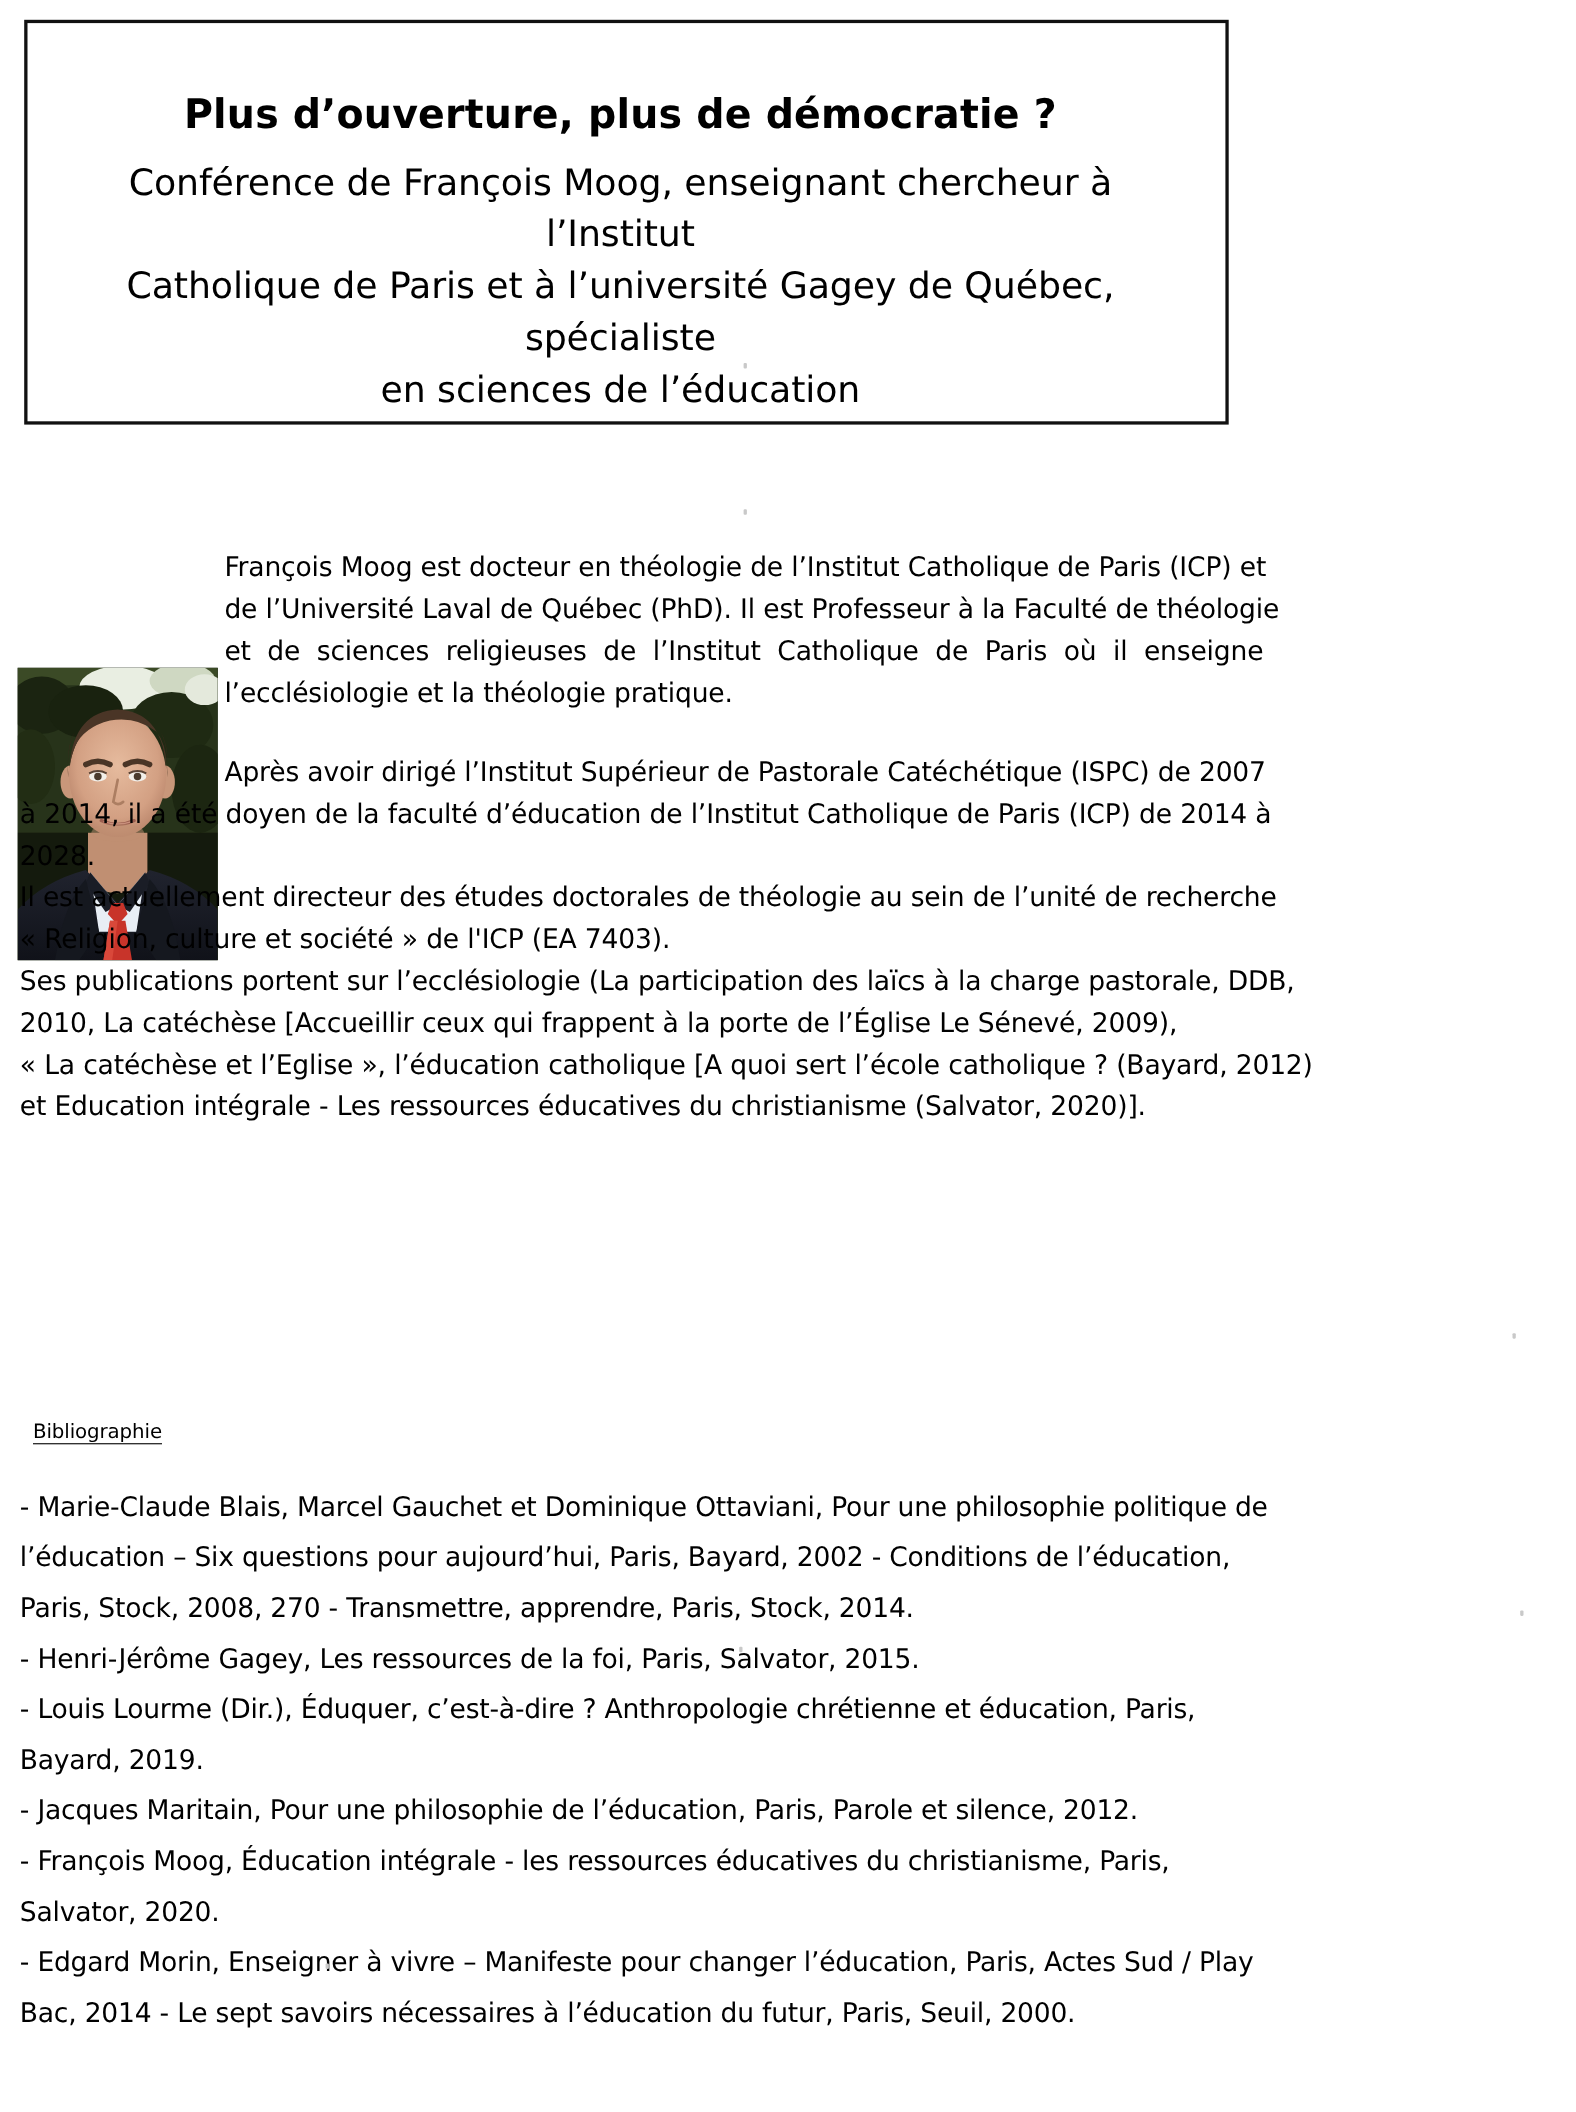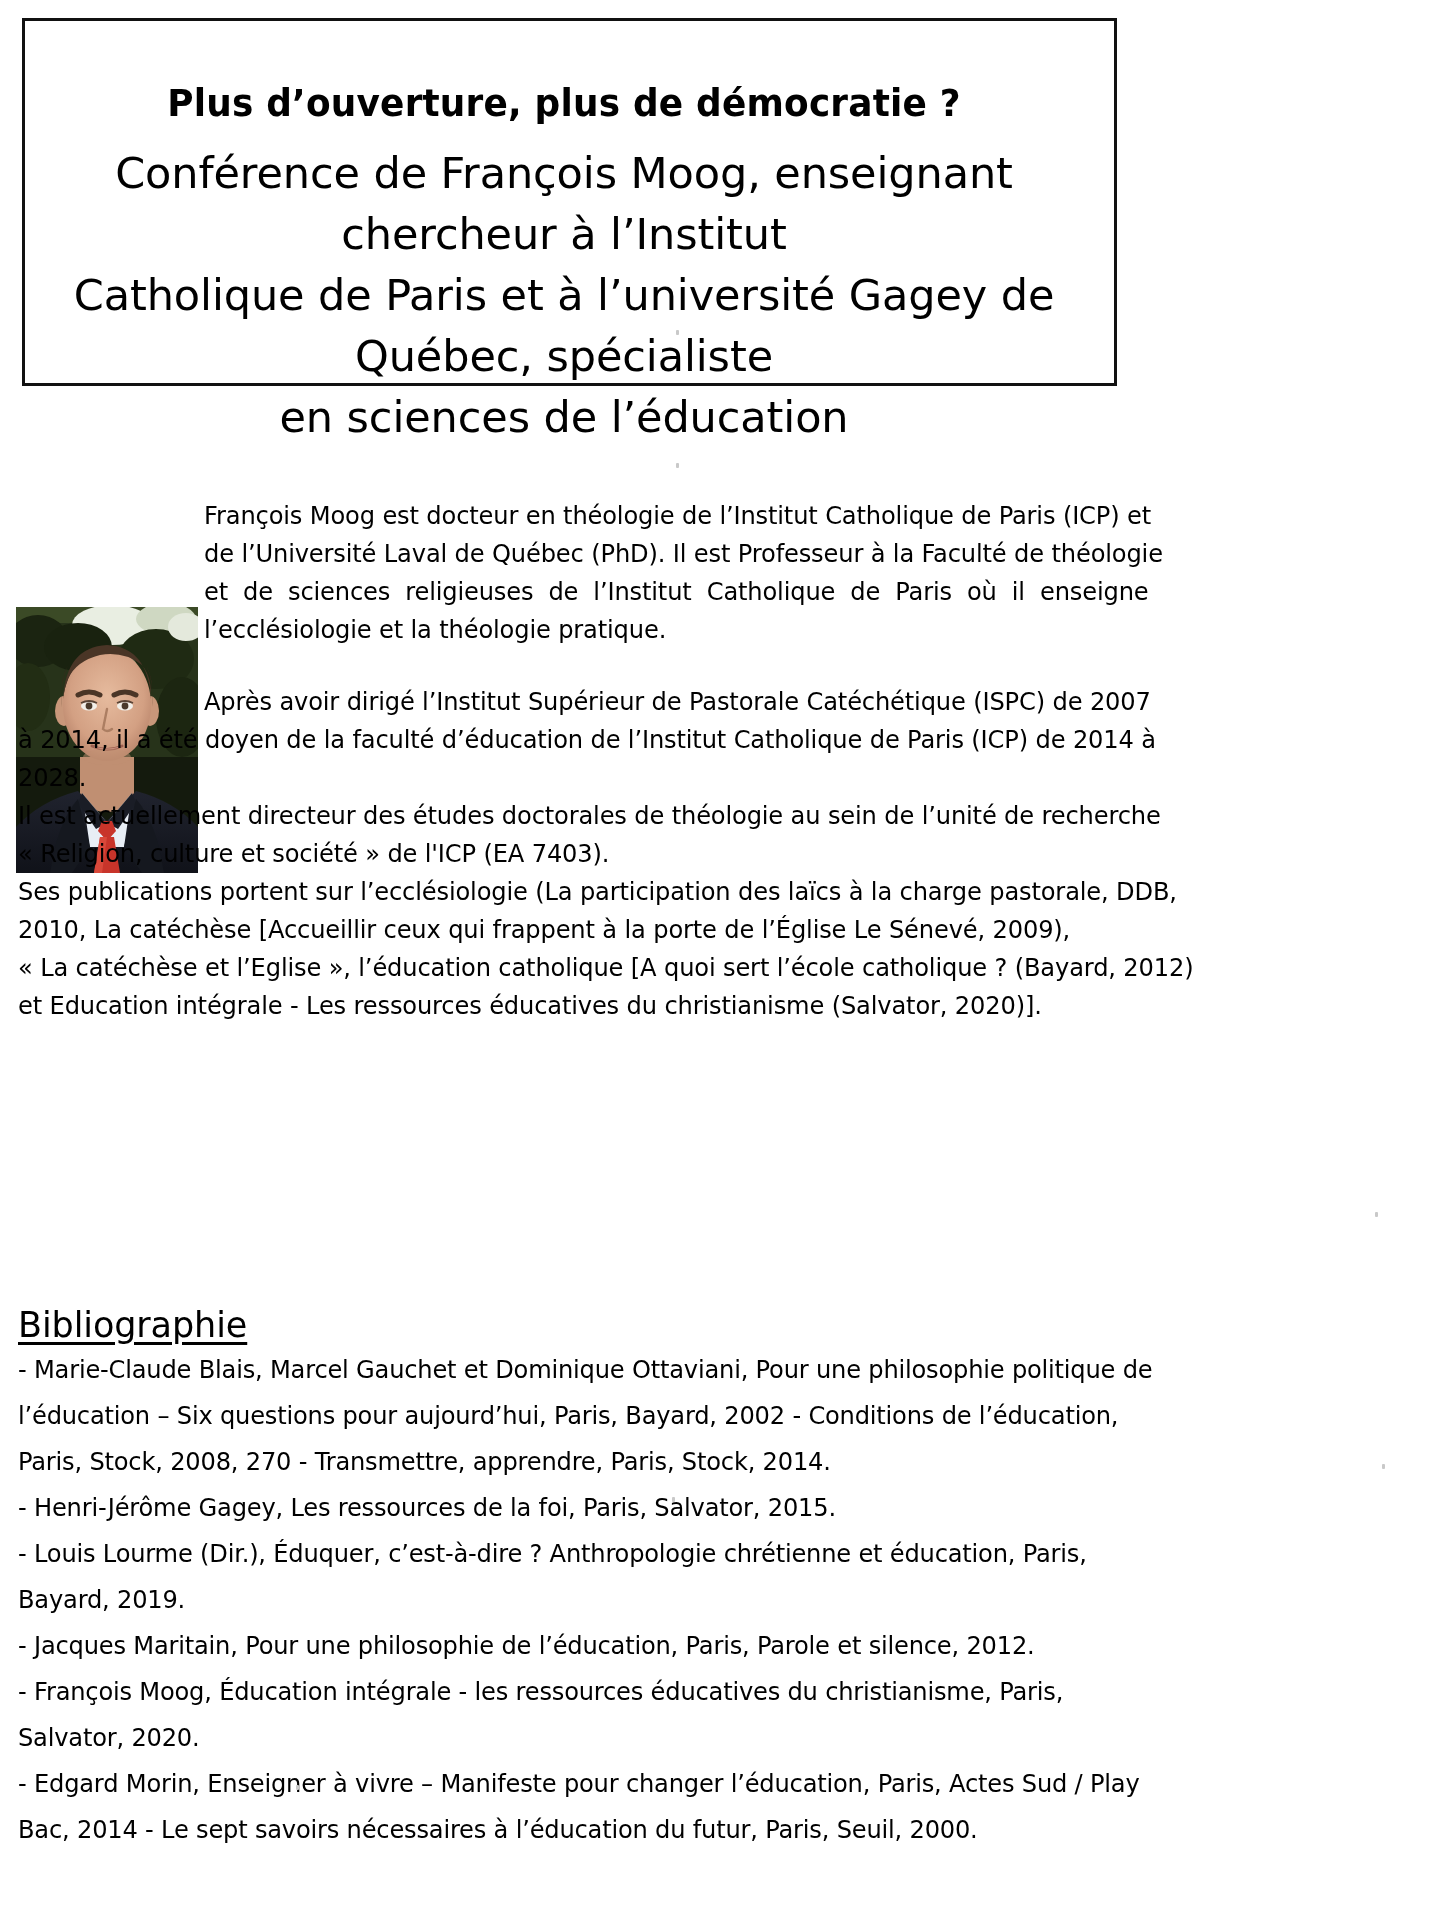--- a/index.html
+++ b/index.html
@@ -48,21 +48,21 @@
     font-size: 37px;
     letter-spacing: 0.2px;
     line-height: 1.25;
     margin: 0 0 14px 0;
     transform: scaleX(0.97);
   }
 
   .subtitle {
     font-family: "DejaVu Sans", "Liberation Sans", sans-serif;
     font-weight: normal;
-    font-size: 43px;
+    font-size: 33px;
     line-height: 1.42;
     margin: 16px;
     letter-spacing: -0.1px;
   }
 
   
   .photo {
     position: absolute;
     left: 16px;
     top: 607px;
@@ -87,23 +87,23 @@
     letter-spacing: -0.15px;
     white-space: pre;
     position: absolute;
     left: 0;
     transform: scaleX(0.985);
     transform-origin: left center;
   }
 
   .biblio-heading {
     position: absolute;
-    left: 18px;
+    left: 30px;
     top: 1276px;
-    font-size: 35px;
+    font-size: 18px;
     font-weight: normal;
     text-decoration: underline;
     text-underline-offset: 5px;
     letter-spacing: -0.1px;
   }
 
   .biblio-line {
     position: absolute;
     left: 18px;
     font-size: 24.5px;

